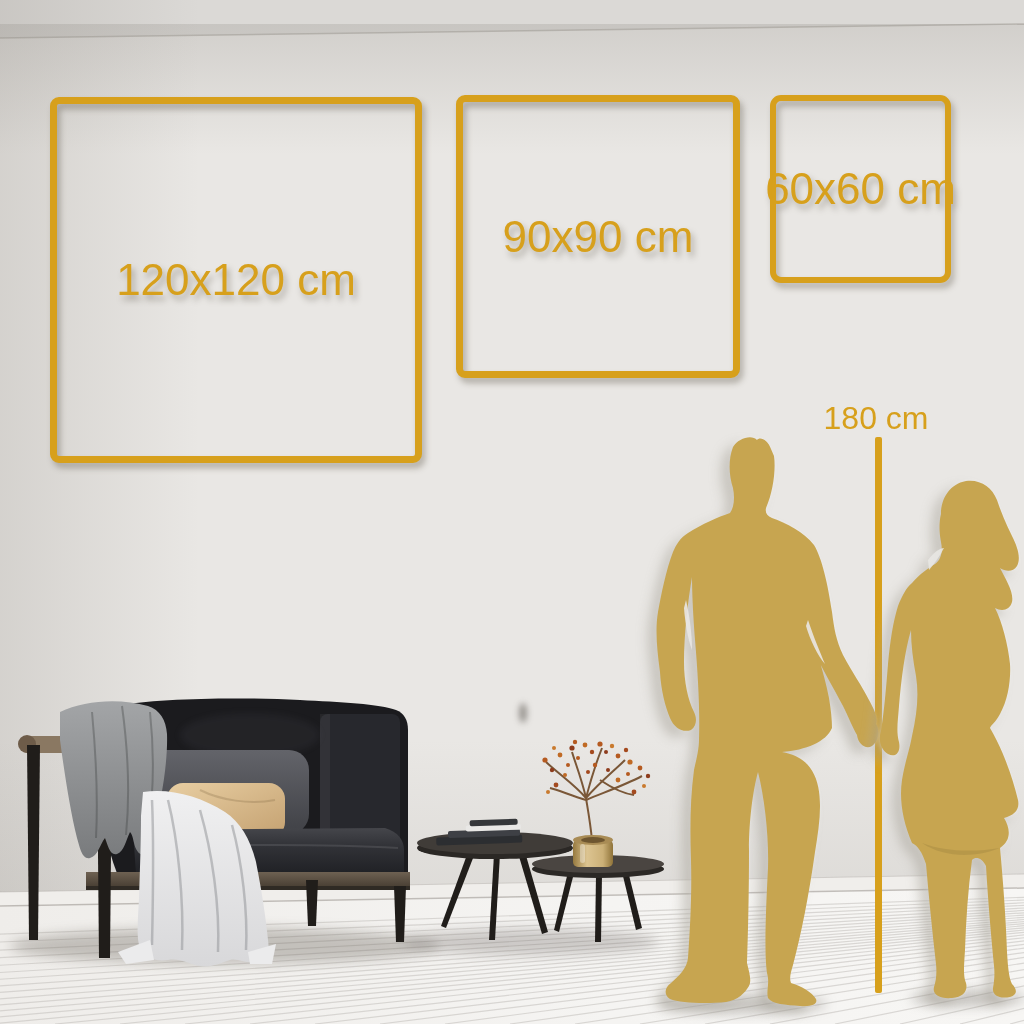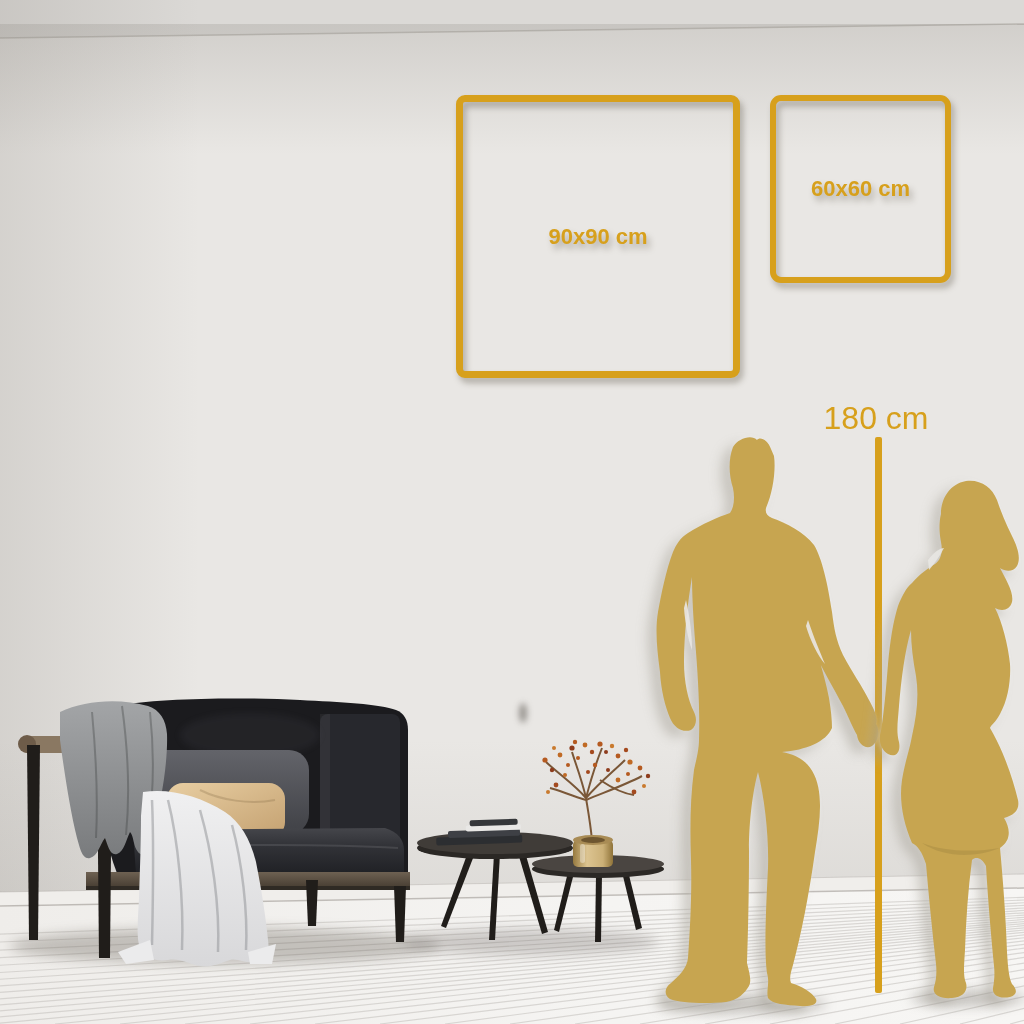--- a/index.html
+++ b/index.html
@@ -2,21 +2,21 @@
 <html style="--gold: #D7A01C; --silhouette: #C7A550; --wall: #E9E7E4; --wall-top: #DBD9D6; --floor: #F4F3F1; --floor-line: #C7C4C0; --baseboard: #F0EEEB; --sofa: #1B1B1E; --sofa-inner: #27282D; --cushion: #56575C; --pillow: #DCBF93; --blanket: #96989A; --cloth: #EBEBEC; --wood-frame: #5C5043; --wood-bar: #8A7862; --table-top: #403C38; --table-leg: #201D1A; --vase-light: #DCC491; --vase-dark: #96793F; --branch: #7A5737; --berry: #B55A20;"><head>
 <meta charset="utf-8">
 <style>
   html,body{margin:0;padding:0;background:#fff;}
   body{width:1024px;height:1024px;overflow:hidden;font-family:"Liberation Sans",sans-serif;}
   .stage{position:relative;width:1024px;height:1024px;background:var(--wall,#E9E7E4);overflow:hidden;}
   svg.scene{position:absolute;left:0;top:0;}
   .size-frame{position:absolute;box-sizing:border-box;border:7px solid var(--gold,#D7A01C);
     border-radius:9px;display:flex;align-items:center;justify-content:center;
     filter:drop-shadow(3px 5px 3px rgba(95,88,74,.42));}
-  .size-label{color:var(--gold,#D7A01C);font-weight:bold;font-size:22px;letter-spacing:0px;white-space:nowrap;}
+  .size-label{color:var(--gold,#D7A01C);font-weight:normal;font-size:44px;letter-spacing:0px;white-space:nowrap;}
   #frame-120{left:50px;top:97px;width:372px;height:366px;}
   #frame-90{left:456px;top:95px;width:284px;height:283px;}
   #frame-60{left:770px;top:95px;width:181px;height:188px;border-width:6px;border-radius:11px;}
   .height-label{position:absolute;left:876px;top:418px;transform:translate(-50%,-50%);
     color:var(--gold,#D7A01C);font-weight:normal;font-size:32px;white-space:nowrap;}
   .sil{filter:drop-shadow(-9px 7px 6px rgba(125,117,103,.33)) drop-shadow(-1px 1px 2px rgba(255,255,255,.55));}
   .soft{filter:blur(6px);}
   .soft2{filter:blur(3px);}
 </style>
 </head>
@@ -283,20 +283,23 @@
          C905,650 901,680 899,706 C898,720 896,732 899,742
          C901,752 896,758 888,754 C881,750 878,740 881,731
          C884,712 886,690 888,664 C890,642 893,622 898,606
          C902,596 906,588 912,583 C920,574 928,568 935,564
          C941,560 943,552 941,542 C939,532 939,522 941,514 Z"></path>
     <path d="M928,560 C934,552 940,548 944,548 C940,556 934,564 929,570 Z" style="fill:var(--wall)" opacity="0.85"></path>
     <path d="M922,843 C945,852 975,852 1000,848 C975,858 944,858 922,843 Z" fill="rgba(0,0,0,0.08)"></path>
   </g>
 </svg>
 
+<div class="size-frame" id="frame-120">
+  <span class="size-label">120x120 cm</span>
+</div>
 <div class="size-frame" id="frame-90">
   <span class="size-label">90x90 cm</span>
 </div>
 <div class="size-frame" id="frame-60">
   <span class="size-label">60x60 cm</span>
 </div>
 
 <div class="height-label">180 cm</div>
 
 </div>

